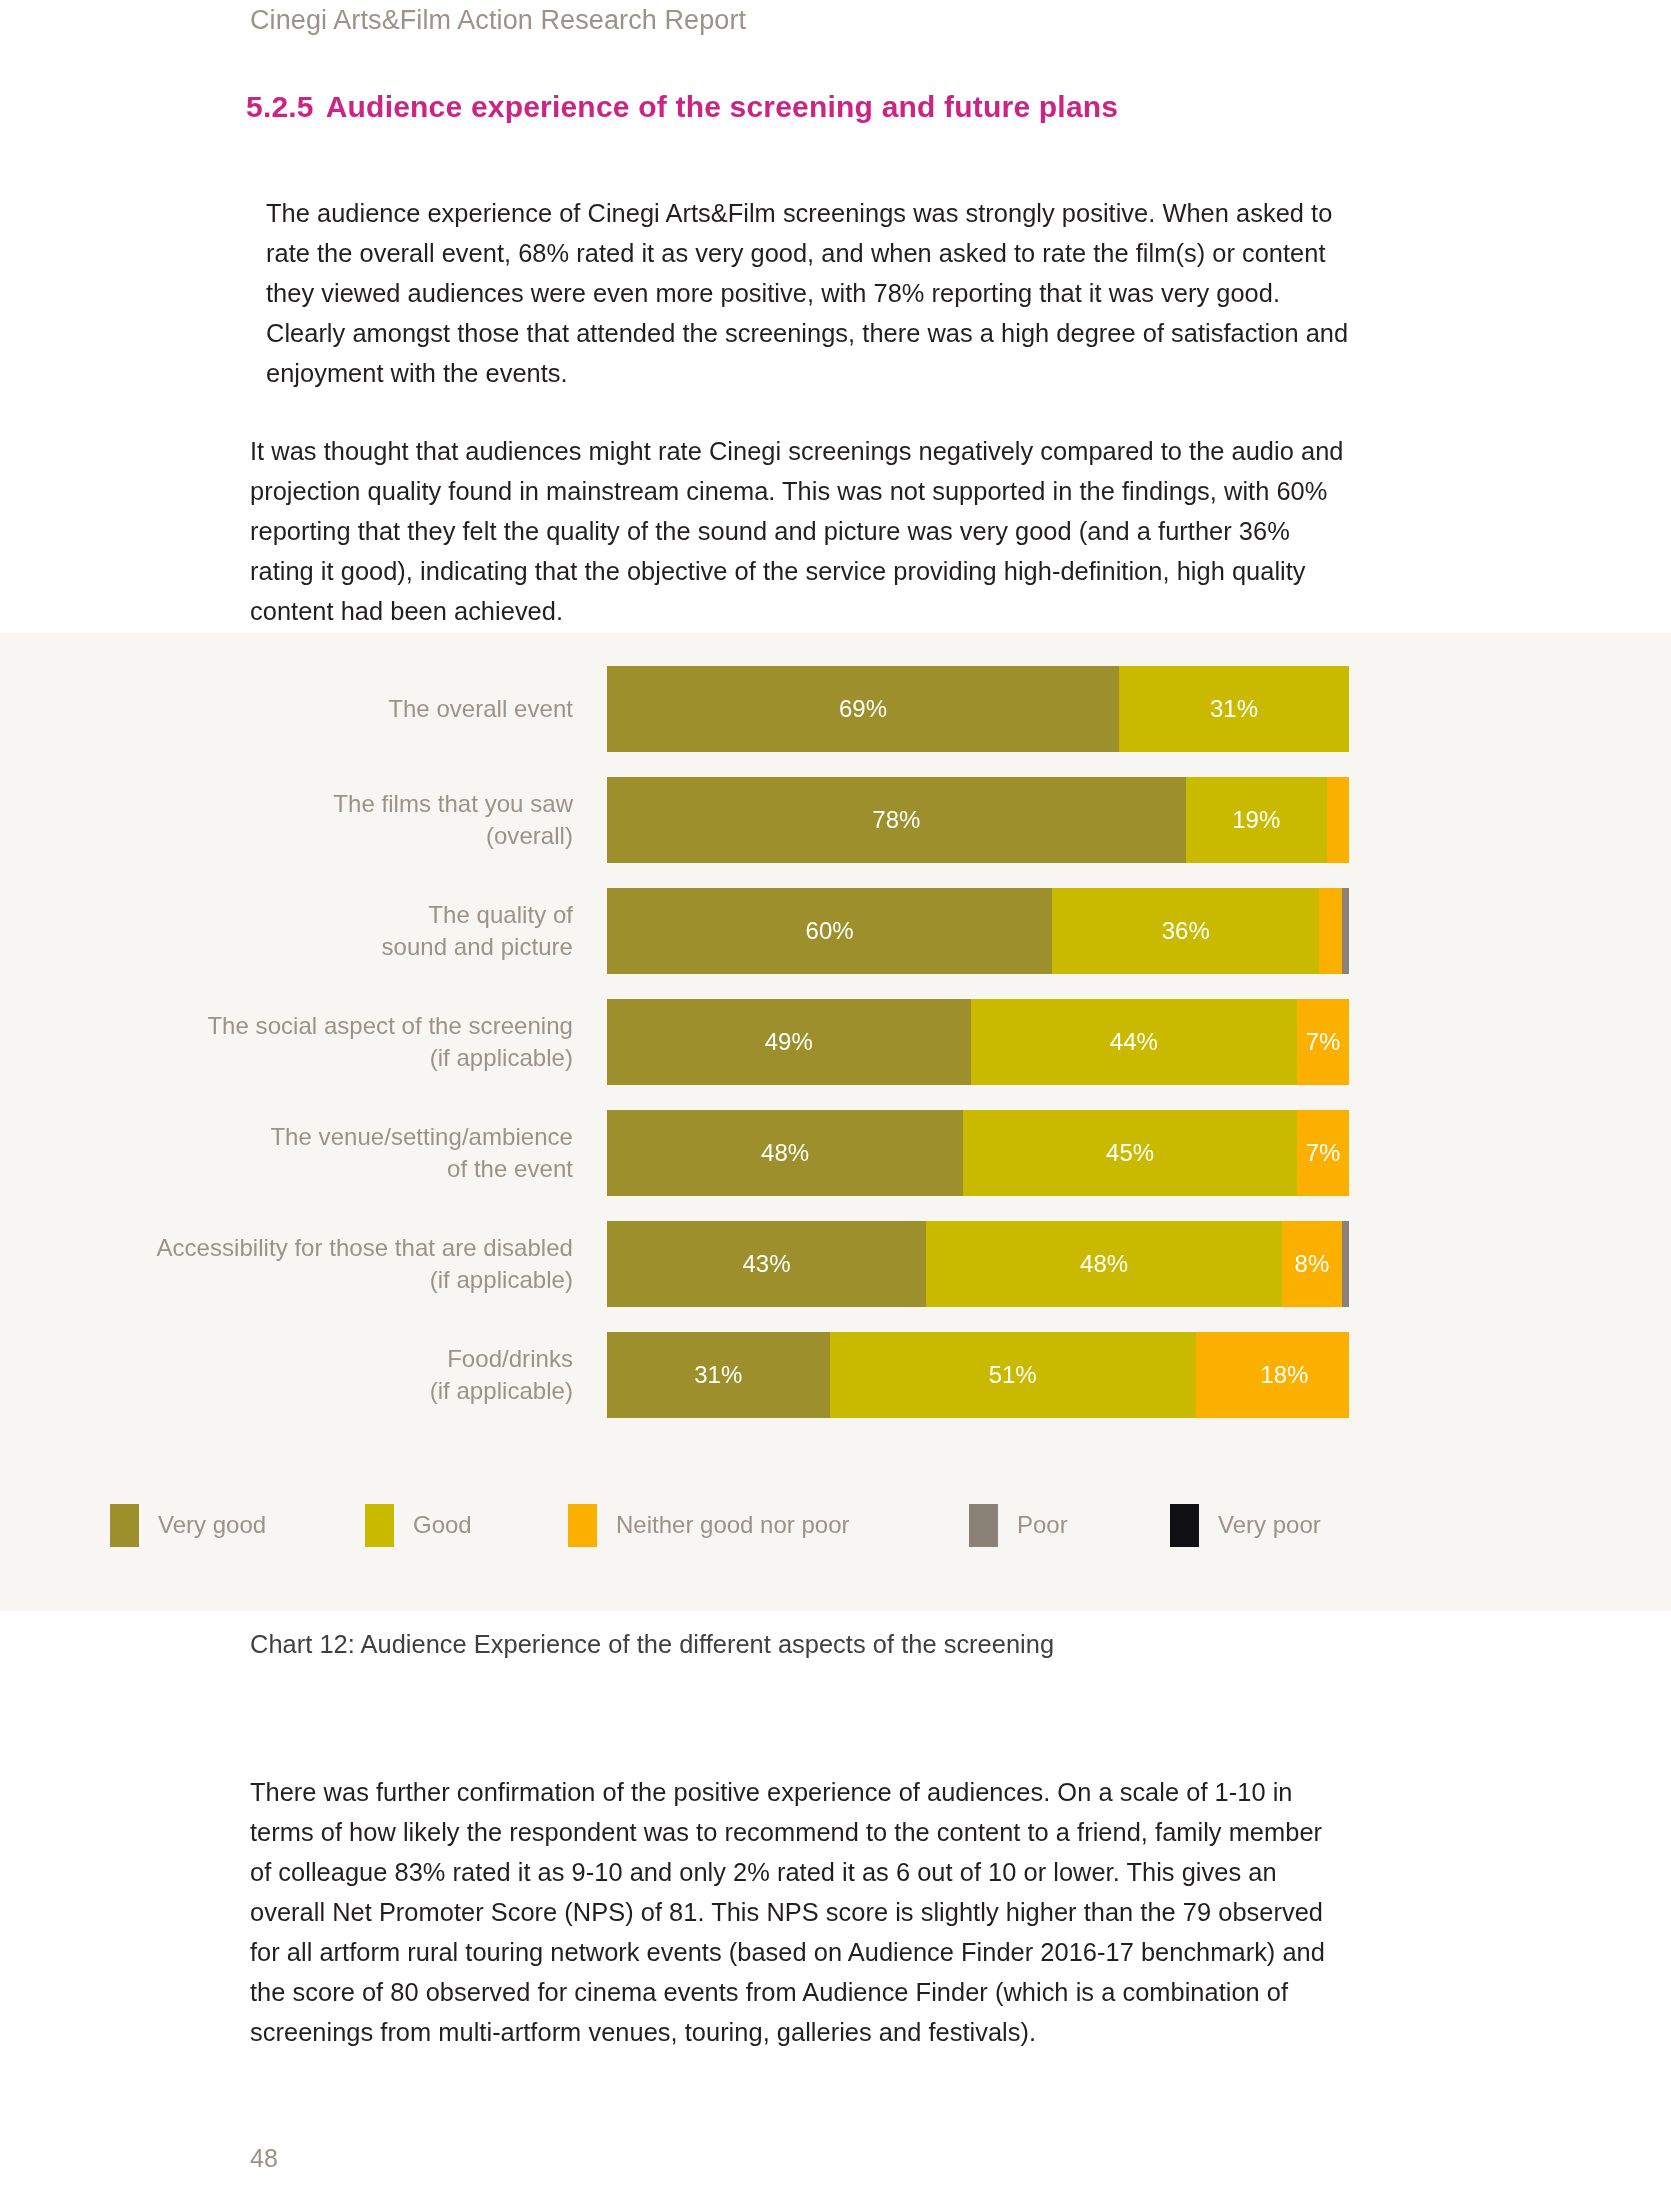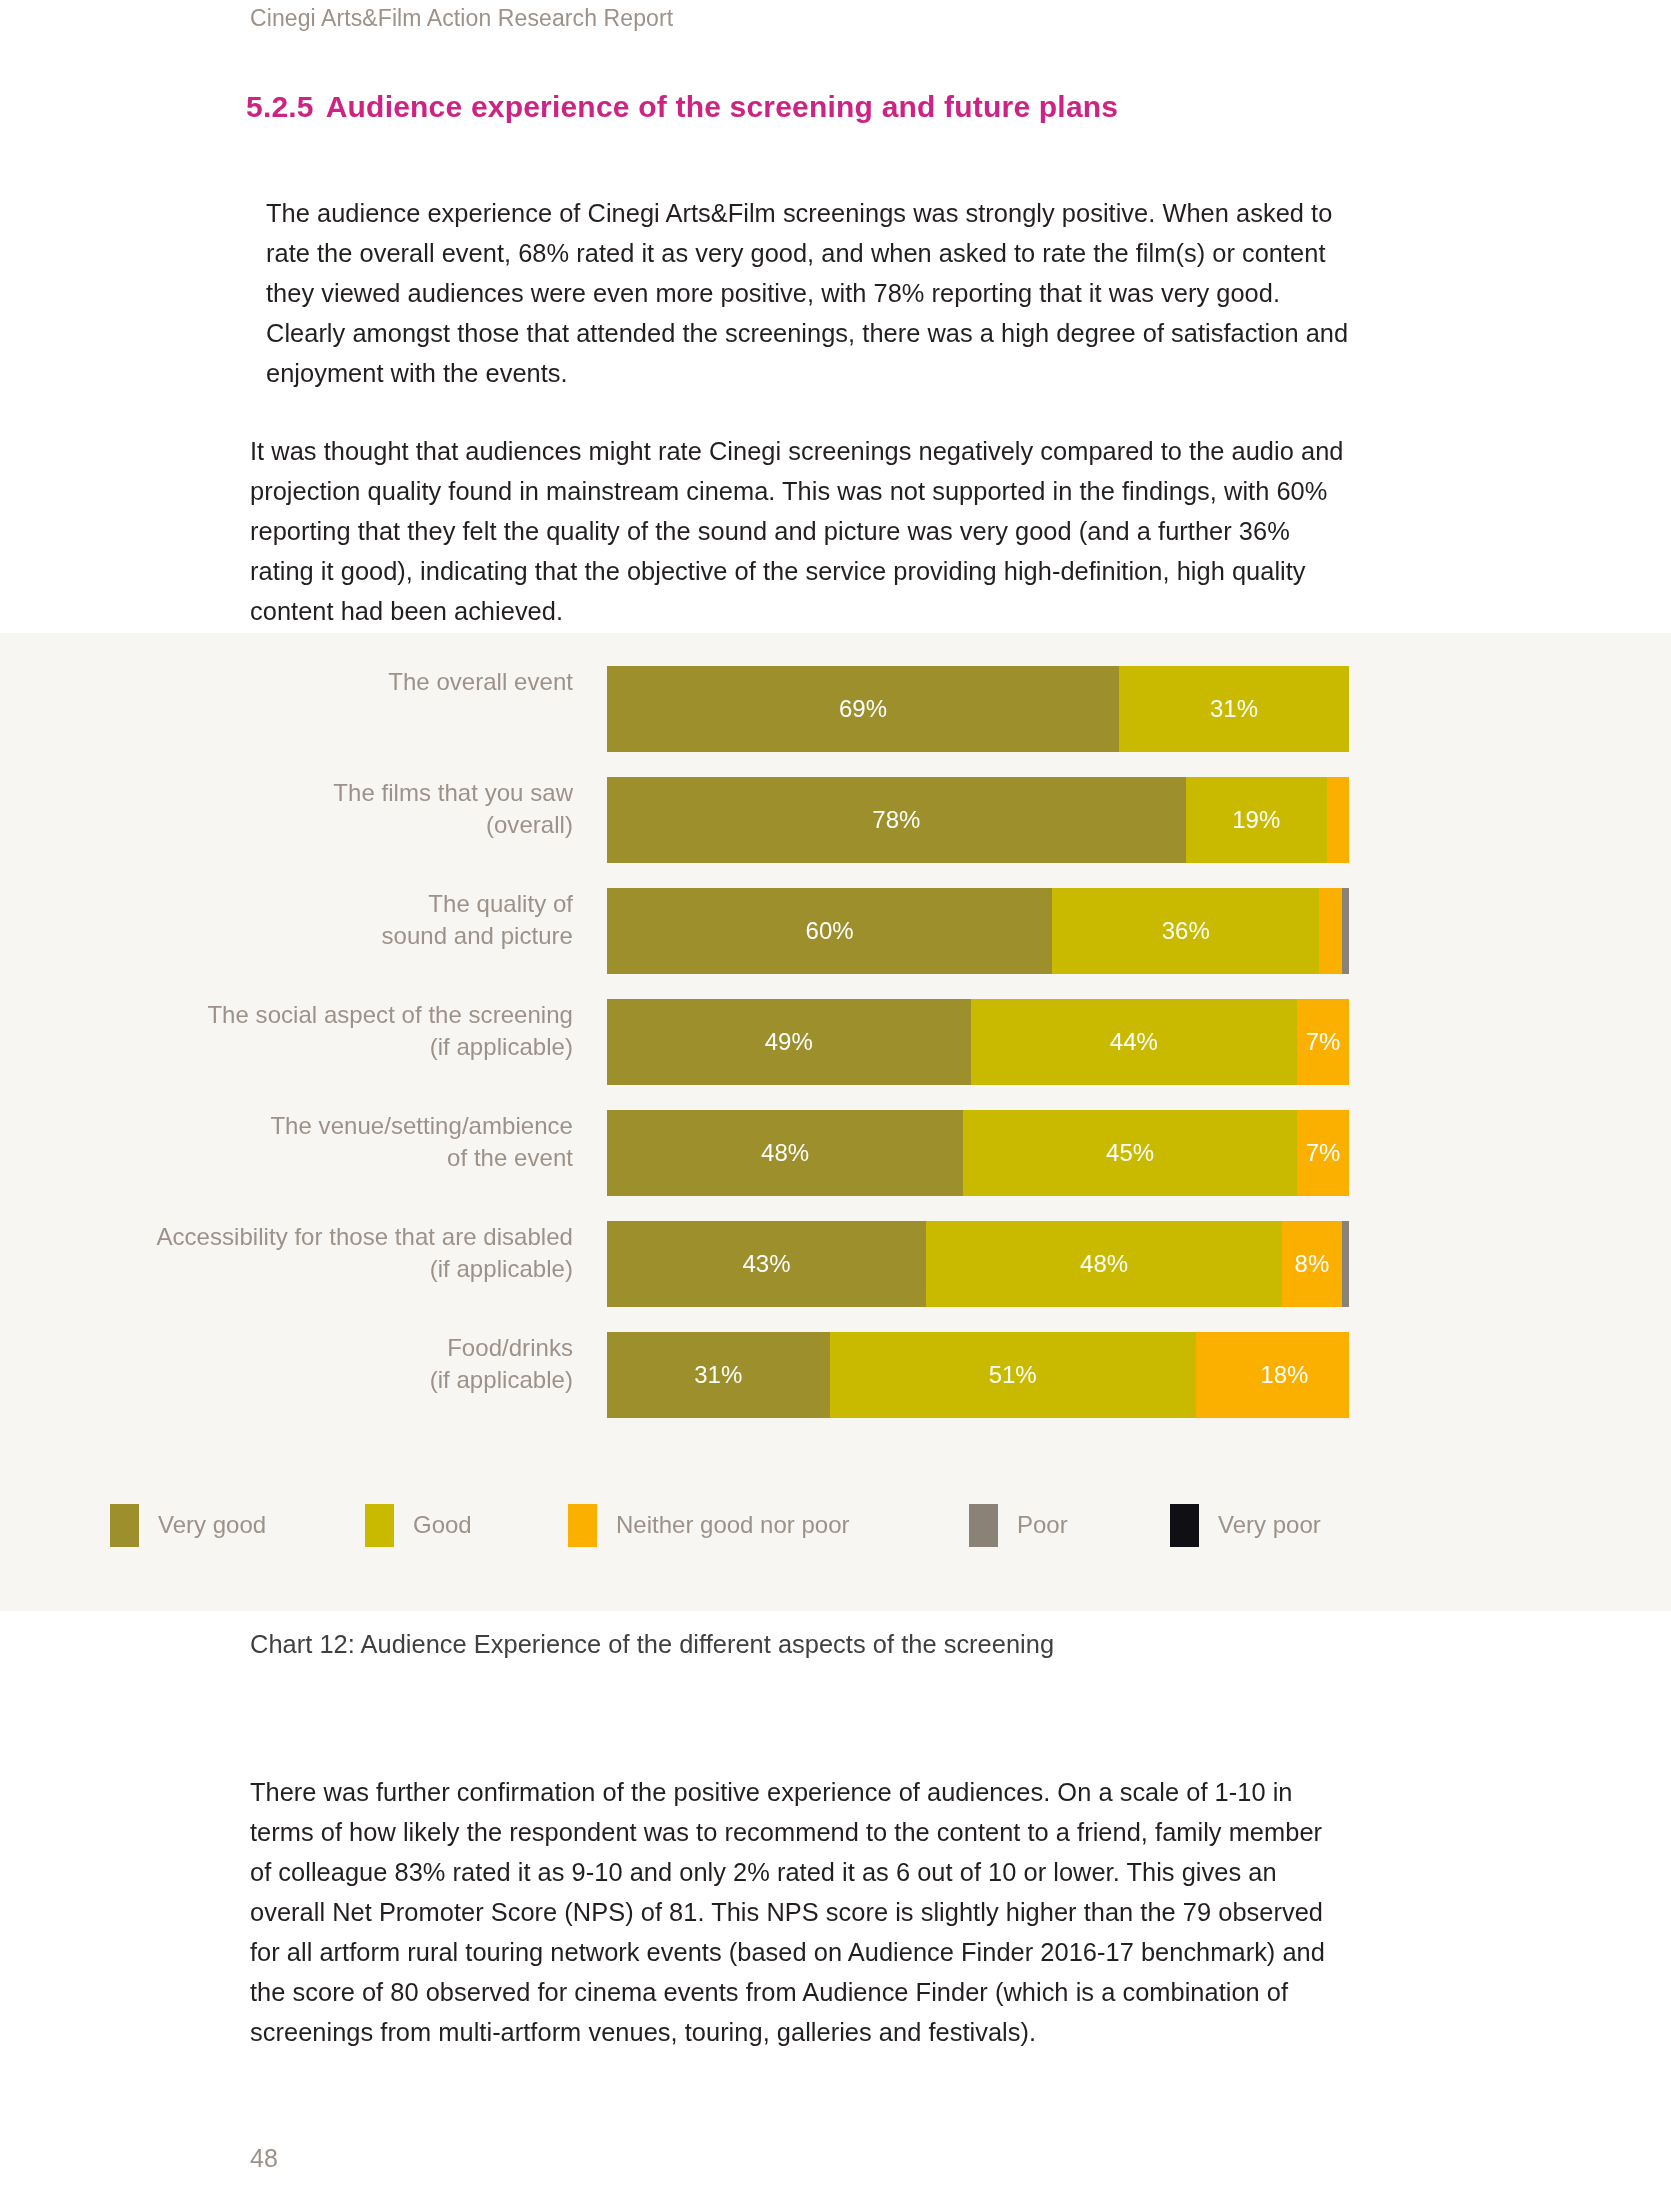--- a/index.html
+++ b/index.html
@@ -9,21 +9,21 @@
     font-family:"Liberation Sans", sans-serif;
     color:#231f20;
     position:relative;
     overflow:hidden;
   }
   .page{position:relative;width:1672px;height:2203px;}
 
   
   .runhead{
     position:absolute;left:250px;top:5.2px;
-    font-size:23px;color:#9d9289;letter-spacing:0.1px;
+    font-size:27px;color:#9d9289;letter-spacing:0.1px;
     font-weight:400;
   }
 
   
   .sect-head{
     position:absolute;left:246px;top:90px;
     font-size:30px;font-weight:700;color:#cc2384;
     letter-spacing:0.2px;white-space:nowrap;
   }
   .sect-head .num{margin-right:12px;}
@@ -48,21 +48,21 @@
   .chart-rows{position:absolute;left:0;top:33px;width:1672px;}
 
   .crow{
     position:relative;
     height:86px;
     margin-bottom:25px;
   }
   .crow-label{
     position:absolute;left:69px;top:0;width:504px;
     height:86px;
-    display:flex;flex-direction:column;justify-content:flex-start;align-items:flex-end;
+    display:flex;flex-direction:column;justify-content:center;align-items:flex-end;
     text-align:right;
     font-size:24px;line-height:32px;color:#9d9289;
     letter-spacing:0.04px;
   }
   .crow-bar{
     position:absolute;left:607px;top:0;
     width:742px;height:86px;
     display:flex;flex-direction:row;
     overflow:hidden;
     justify-content:space-between;

